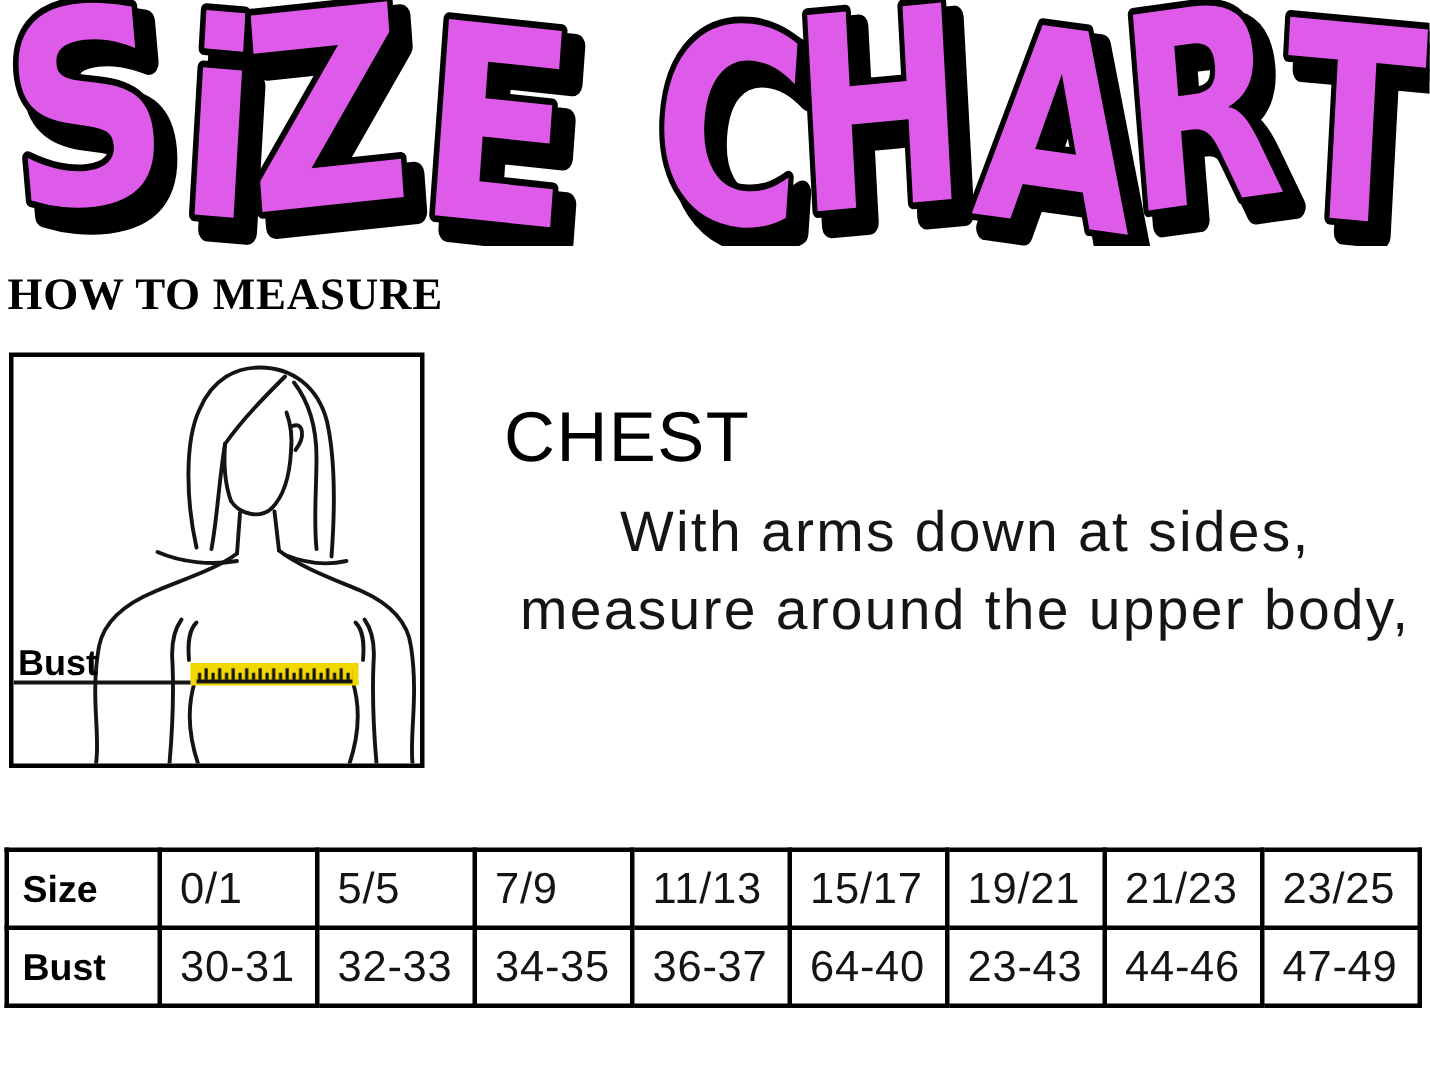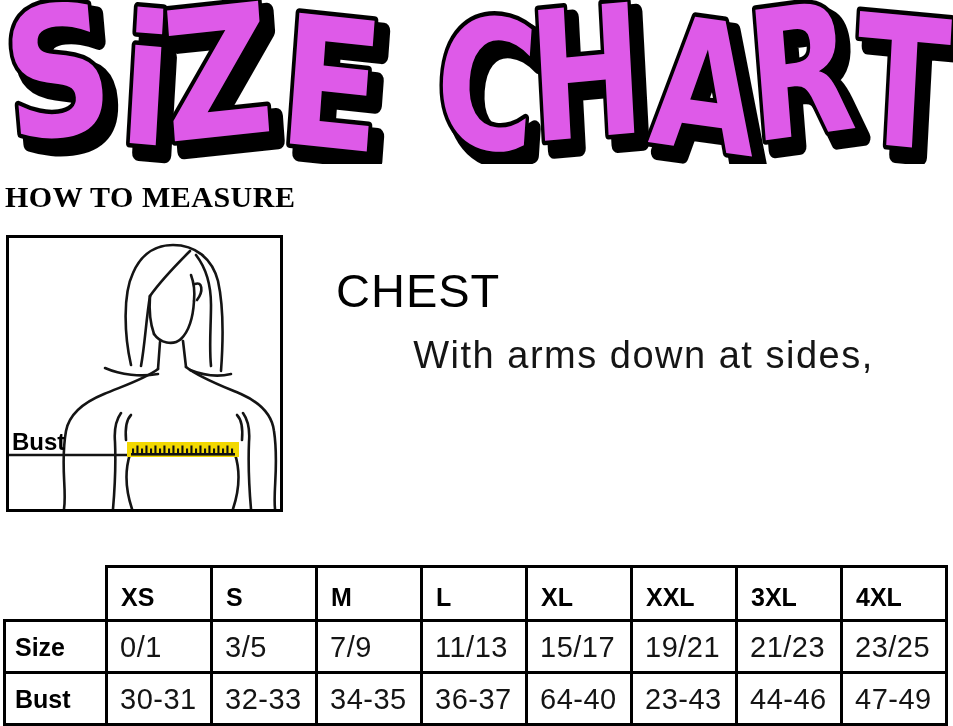--- a/index.html
+++ b/index.html
@@ -122,51 +122,41 @@
 
       <line x1="0" y1="217" x2="118" y2="217" stroke="#141414" stroke-width="2.6"></line>
       <text x="3" y="212" font-size="24" font-weight="bold" font-family="'Liberation Sans', sans-serif" fill="#000">Bust</text>
     </svg>
   </div>
 
   <div class="chest-block">
     <div class="chest-heading">CHEST</div>
     <div class="chest-lines">
       <div class="chest-line">With arms down at sides,</div>
+      <div class="chest-line">measure around the upper body,</div>
     </div>
   </div>
 
   <table class="size-table">
     <colgroup>
       <col style="width:102px">
       <col style="width:105px">
         <col style="width:105px">
         <col style="width:105px">
         <col style="width:105px">
       <col style="width:105px">
         <col style="width:105px">
         <col style="width:105px">
         <col style="width:105px">
     </colgroup>
     <tbody>
-        <tr>
-      <td class="corner"></td>
-      <th class="colhead">XS</th>
-      <th class="colhead">S</th>
-      <th class="colhead">M</th>
-      <th class="colhead">L</th>
-      <th class="colhead">XL</th>
-      <th class="colhead">XXL</th>
-      <th class="colhead">3XL</th>
-      <th class="colhead">4XL</th>
-    </tr>
     <tr>
       <th class="rowlabel">Size</th>
       <td class="val">0/1</td>
-      <td class="val">3/5</td>
+      <td class="val">5/5</td>
       <td class="val">7/9</td>
       <td class="val">11/13</td>
       <td class="val">15/17</td>
       <td class="val">19/21</td>
       <td class="val">21/23</td>
       <td class="val">23/25</td>
     </tr>
     <tr>
       <th class="rowlabel">Bust</th>
       <td class="val">30-31</td>

